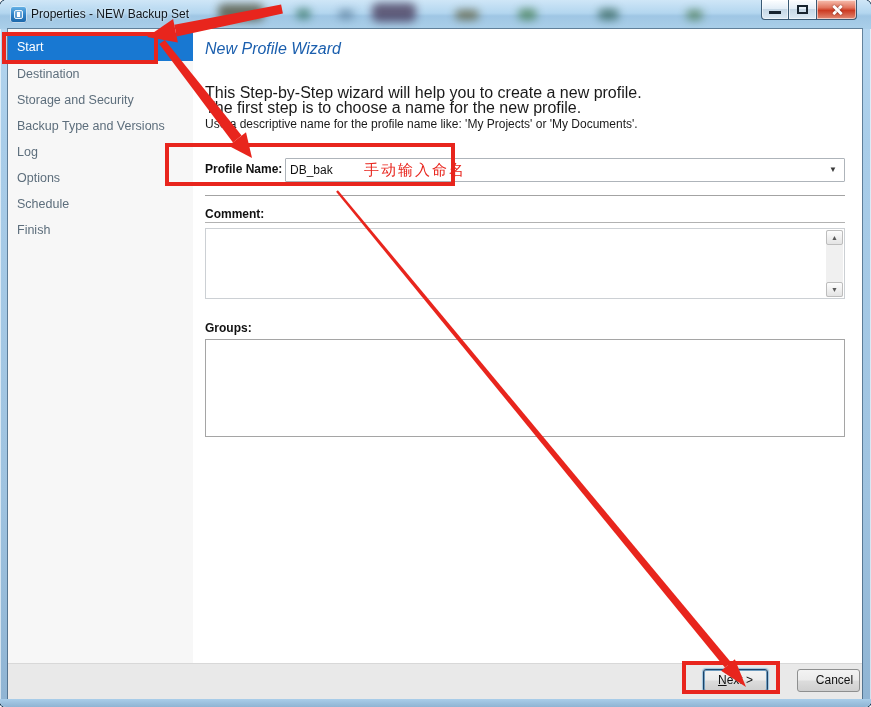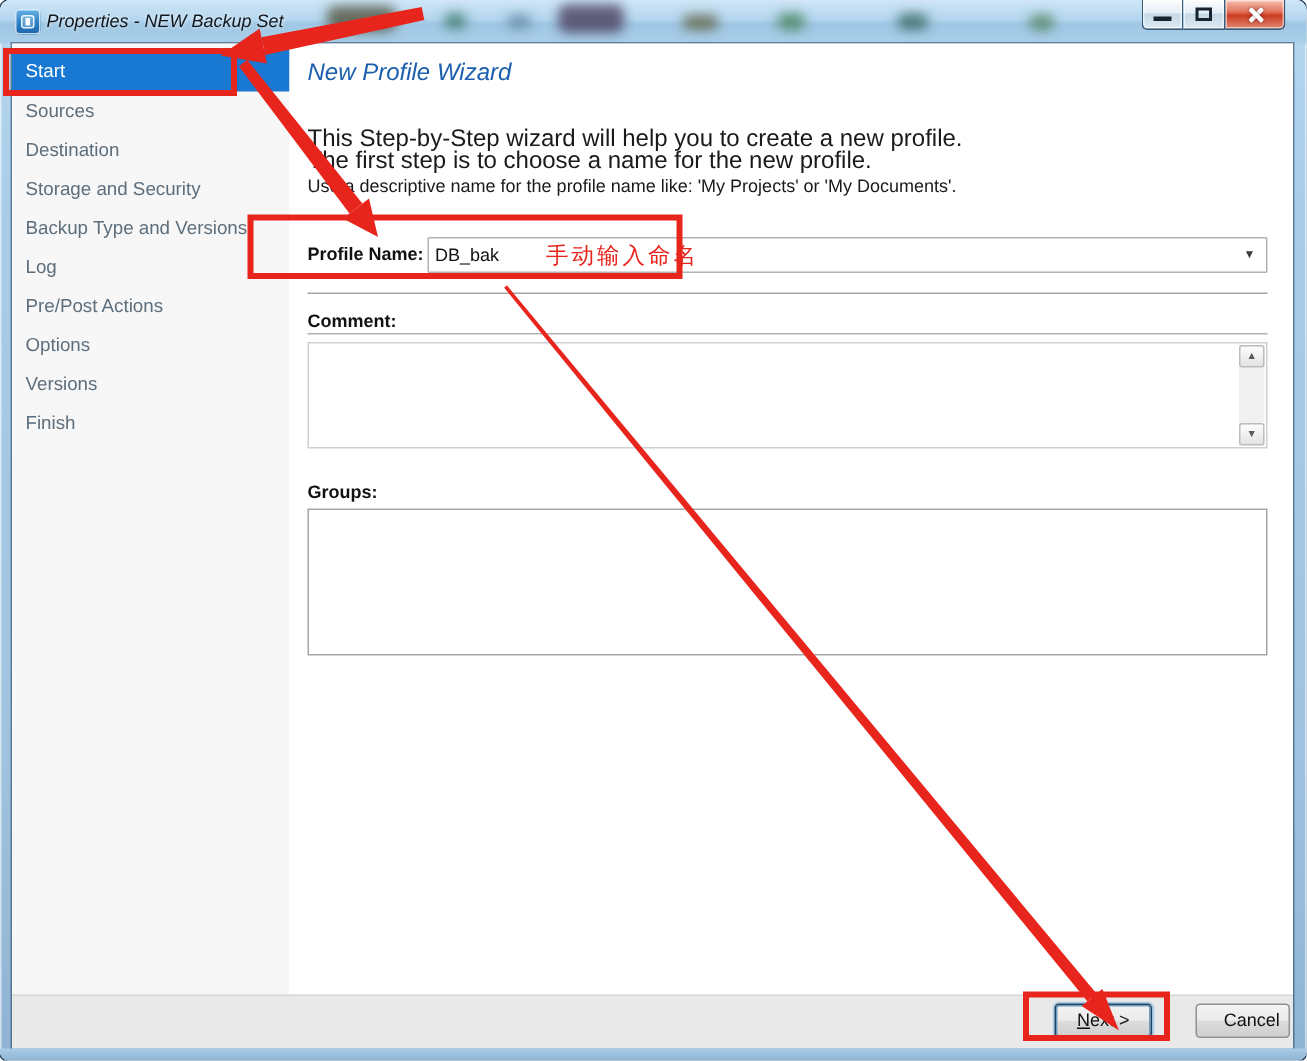--- a/index.html
+++ b/index.html
@@ -4,21 +4,21 @@
 <style>
   * { margin:0; padding:0; box-sizing:border-box; }
   html,body { width:871px; height:707px; background:#fff; font-family:"Liberation Sans", sans-serif; overflow:hidden; }
   #stage { position:relative; width:871px; height:707px; }
 
   
   .frame { position:absolute; inset:0; border-radius:7px 7px 6px 6px;
     background:linear-gradient(180deg,#b7d7f0 0%,#a9cde9 20%,#9fc3e0 70%,#8fb4d3 100%);
     box-shadow: inset 0 0 0 1px rgba(255,255,255,.6), 0 0 0 1px #1d3d59; }
   .titlebar { position:absolute; left:0; top:0; width:100%; height:29px; border-radius:7px 7px 0 0; overflow:hidden;
-    background:linear-gradient(180deg,#cfe6f7 0%,#b3d6ef 45%,#9fc6e4 55%,#aacfe9 100%);font-style:italic; }
+    background:linear-gradient(180deg,#cfe6f7 0%,#b3d6ef 45%,#9fc6e4 55%,#aacfe9 100%); }
   .blob { position:absolute; filter:blur(4px); opacity:.75; border-radius:6px; }
   .title-text { position:absolute; left:31px; top:7px; font-size:12px; color:#10161c; white-space:nowrap; text-shadow:0 0 3px rgba(255,255,255,.9); }
   .app-icon { position:absolute; left:10px; top:6px; width:17px; height:17px; border-radius:3px;
     background:linear-gradient(180deg,#6ab5e8,#2b7ec4 55%,#1c66a8); box-shadow:inset 0 0 0 1px rgba(255,255,255,.75); }
   .app-icon .inner { position:absolute; left:4px; top:4px; width:9px; height:9px; border:1px solid #eaf4fb; border-radius:2px; background:rgba(255,255,255,.25); }
   .app-icon .dot { position:absolute; left:7px; top:6px; width:3px; height:5px; background:#fff; }
 
   .winbtns { position:absolute; top:0; right:14px; display:flex; }
   .winbtn { position:relative; height:20px; border:1px solid #3a5a74; border-top:none; box-shadow:inset 0 0 0 1px rgba(255,255,255,.55); cursor:default; }
   .winbtn.min, .winbtn.max { width:28px; background:linear-gradient(180deg,#fdfeff 0%,#e3eef7 45%,#c6d8e6 50%,#dceaf4 100%); }
@@ -111,28 +111,26 @@
       </div>
     <div class="winbtn close">
         <span class="glyph-x"></span>
       </div>
   </div>
 
   <div class="client">
 
     <div class="sidebar">
       <div class="nav-item selected">Start</div>
-      <div class="nav-item">Sources</div>
       <div class="nav-item">Destination</div>
       <div class="nav-item">Storage and Security</div>
       <div class="nav-item">Backup Type and Versions</div>
       <div class="nav-item">Log</div>
-      <div class="nav-item">Pre/Post Actions</div>
       <div class="nav-item">Options</div>
-      <div class="nav-item">Versions</div>
+      <div class="nav-item">Schedule</div>
       <div class="nav-item">Finish</div>
     </div>
 
     <div class="content">
       <div class="heading">New Profile Wizard</div>
       <div class="para">
         <div>This Step-by-Step wizard will help you to create a new profile.</div>
         <div>The first step is to choose a name for the new profile.</div>
       </div>
       <div class="hint">Use a descriptive name for the profile name like: 'My Projects' or 'My Documents'.</div>

